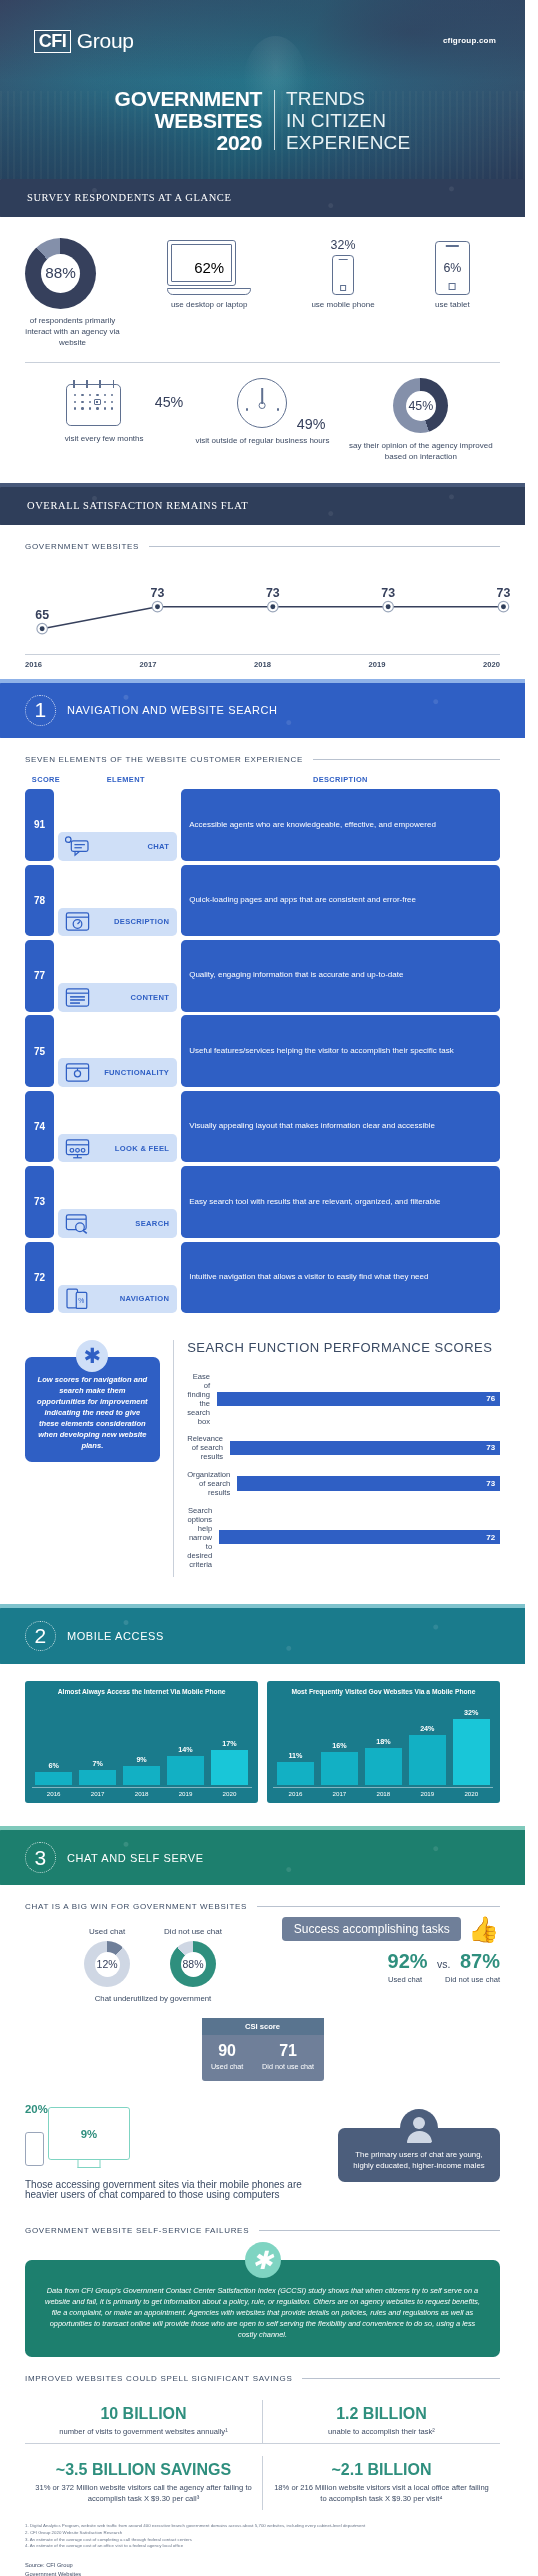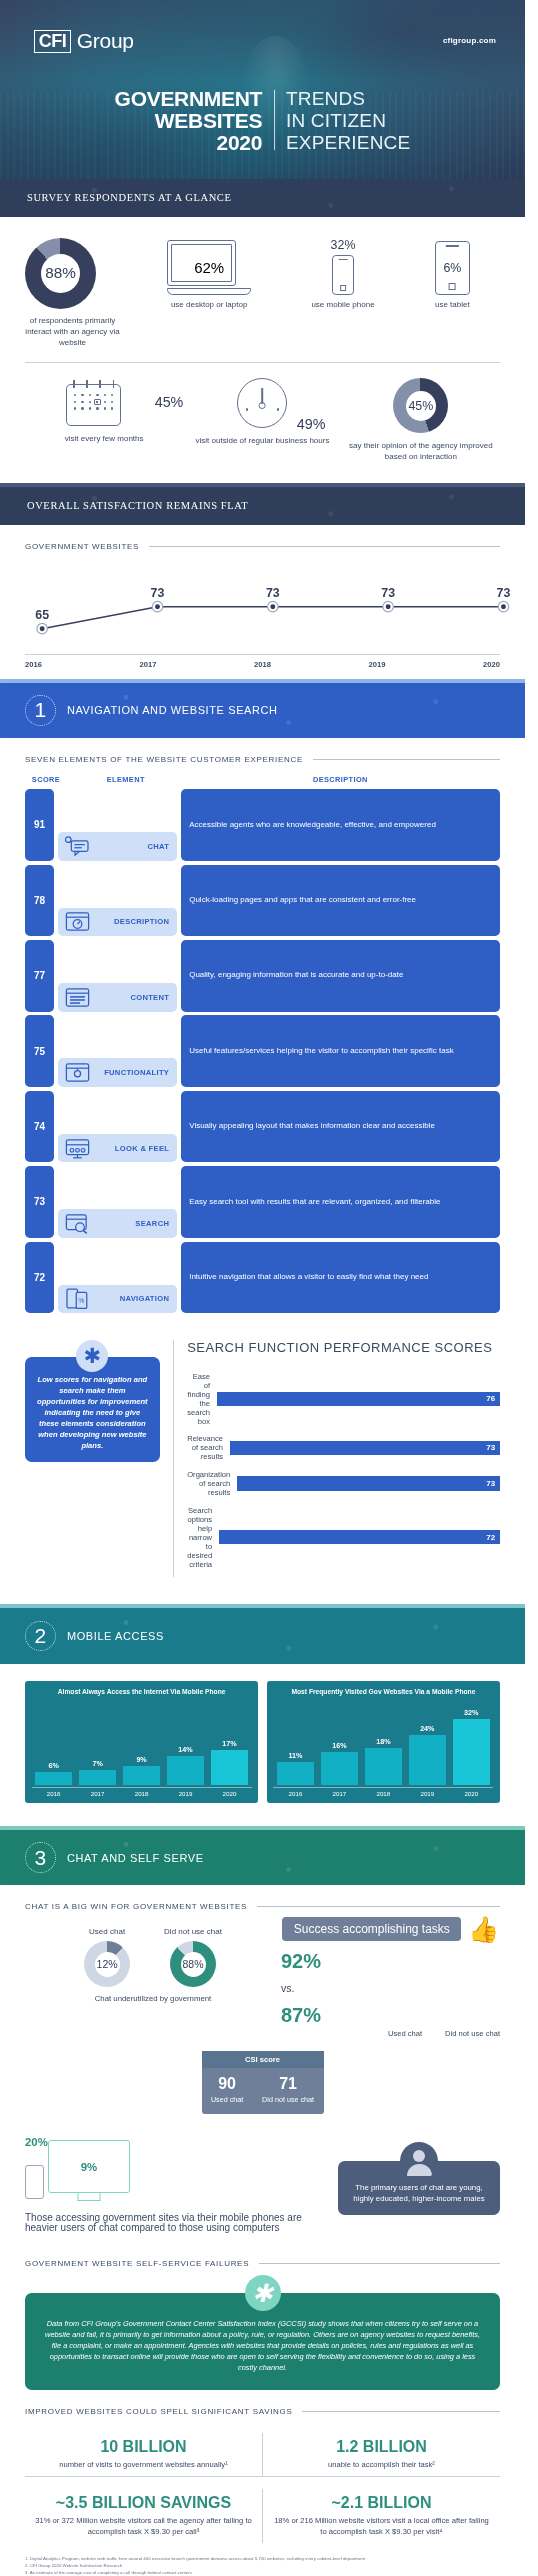--- a/index.html
+++ b/index.html
@@ -199,21 +199,21 @@
 
   
   .chatsec { padding:0 25px 9.5px; }
   .chat-two { display:flex; justify-content:center; gap:34px; margin-top:15.3px; align-items:flex-start;}
   .cd { text-align:center; }
   .cd .ttl { font-size:8px; margin-bottom:5.7px; color:#3c4a63;}
   .cd-cap { font-size:7.8px; margin-top:6.7px; line-height:10.5px;}
   .succ-wrap { display:flex; align-items:flex-start; justify-content:flex-end; margin-top:5.7px;}
   .succ-pill { background:#6f7f99; color:#fff; font-size:12px; padding:4.8px 11.4px; border-radius:3.8px;}
   .thumb { font-size:25px; color:#2f8f7e; margin-left:7.6px; line-height:25px;}
-  .succ-nums { display:flex; align-items:baseline; justify-content:flex-end; gap:9.5px; margin-top:7.6px;flex-direction:column;}
+  .succ-nums { display:flex; align-items:baseline; justify-content:flex-end; gap:9.5px; margin-top:7.6px;}
   .succ-nums .big { font-size:20px; color:#2f8f7e; font-weight:bold;}
   .succ-nums .vs { font-size:10.5px; color:#3c4a63;}
   .succ-sub { display:flex; justify-content:flex-end; gap:23px; font-size:7.6px; margin-top:1.9px; text-align:center;}
 
   .csi { width:122px; margin:13.4px auto 0; background:#6f7f99; border-radius:2.9px; padding:0 0 9.5px; color:#fff; text-align:center;}
   .csi h5 { background:#59748f; font-size:7.6px; padding:3.8px 0; font-weight:bold;}
   .csi .row { display:flex; justify-content:space-around; padding-top:7.6px;}
   .csi .n { font-size:16px; font-weight:bold;}
   .csi .s { font-size:7.2px; line-height:9px; margin-top:1.9px;}
 

